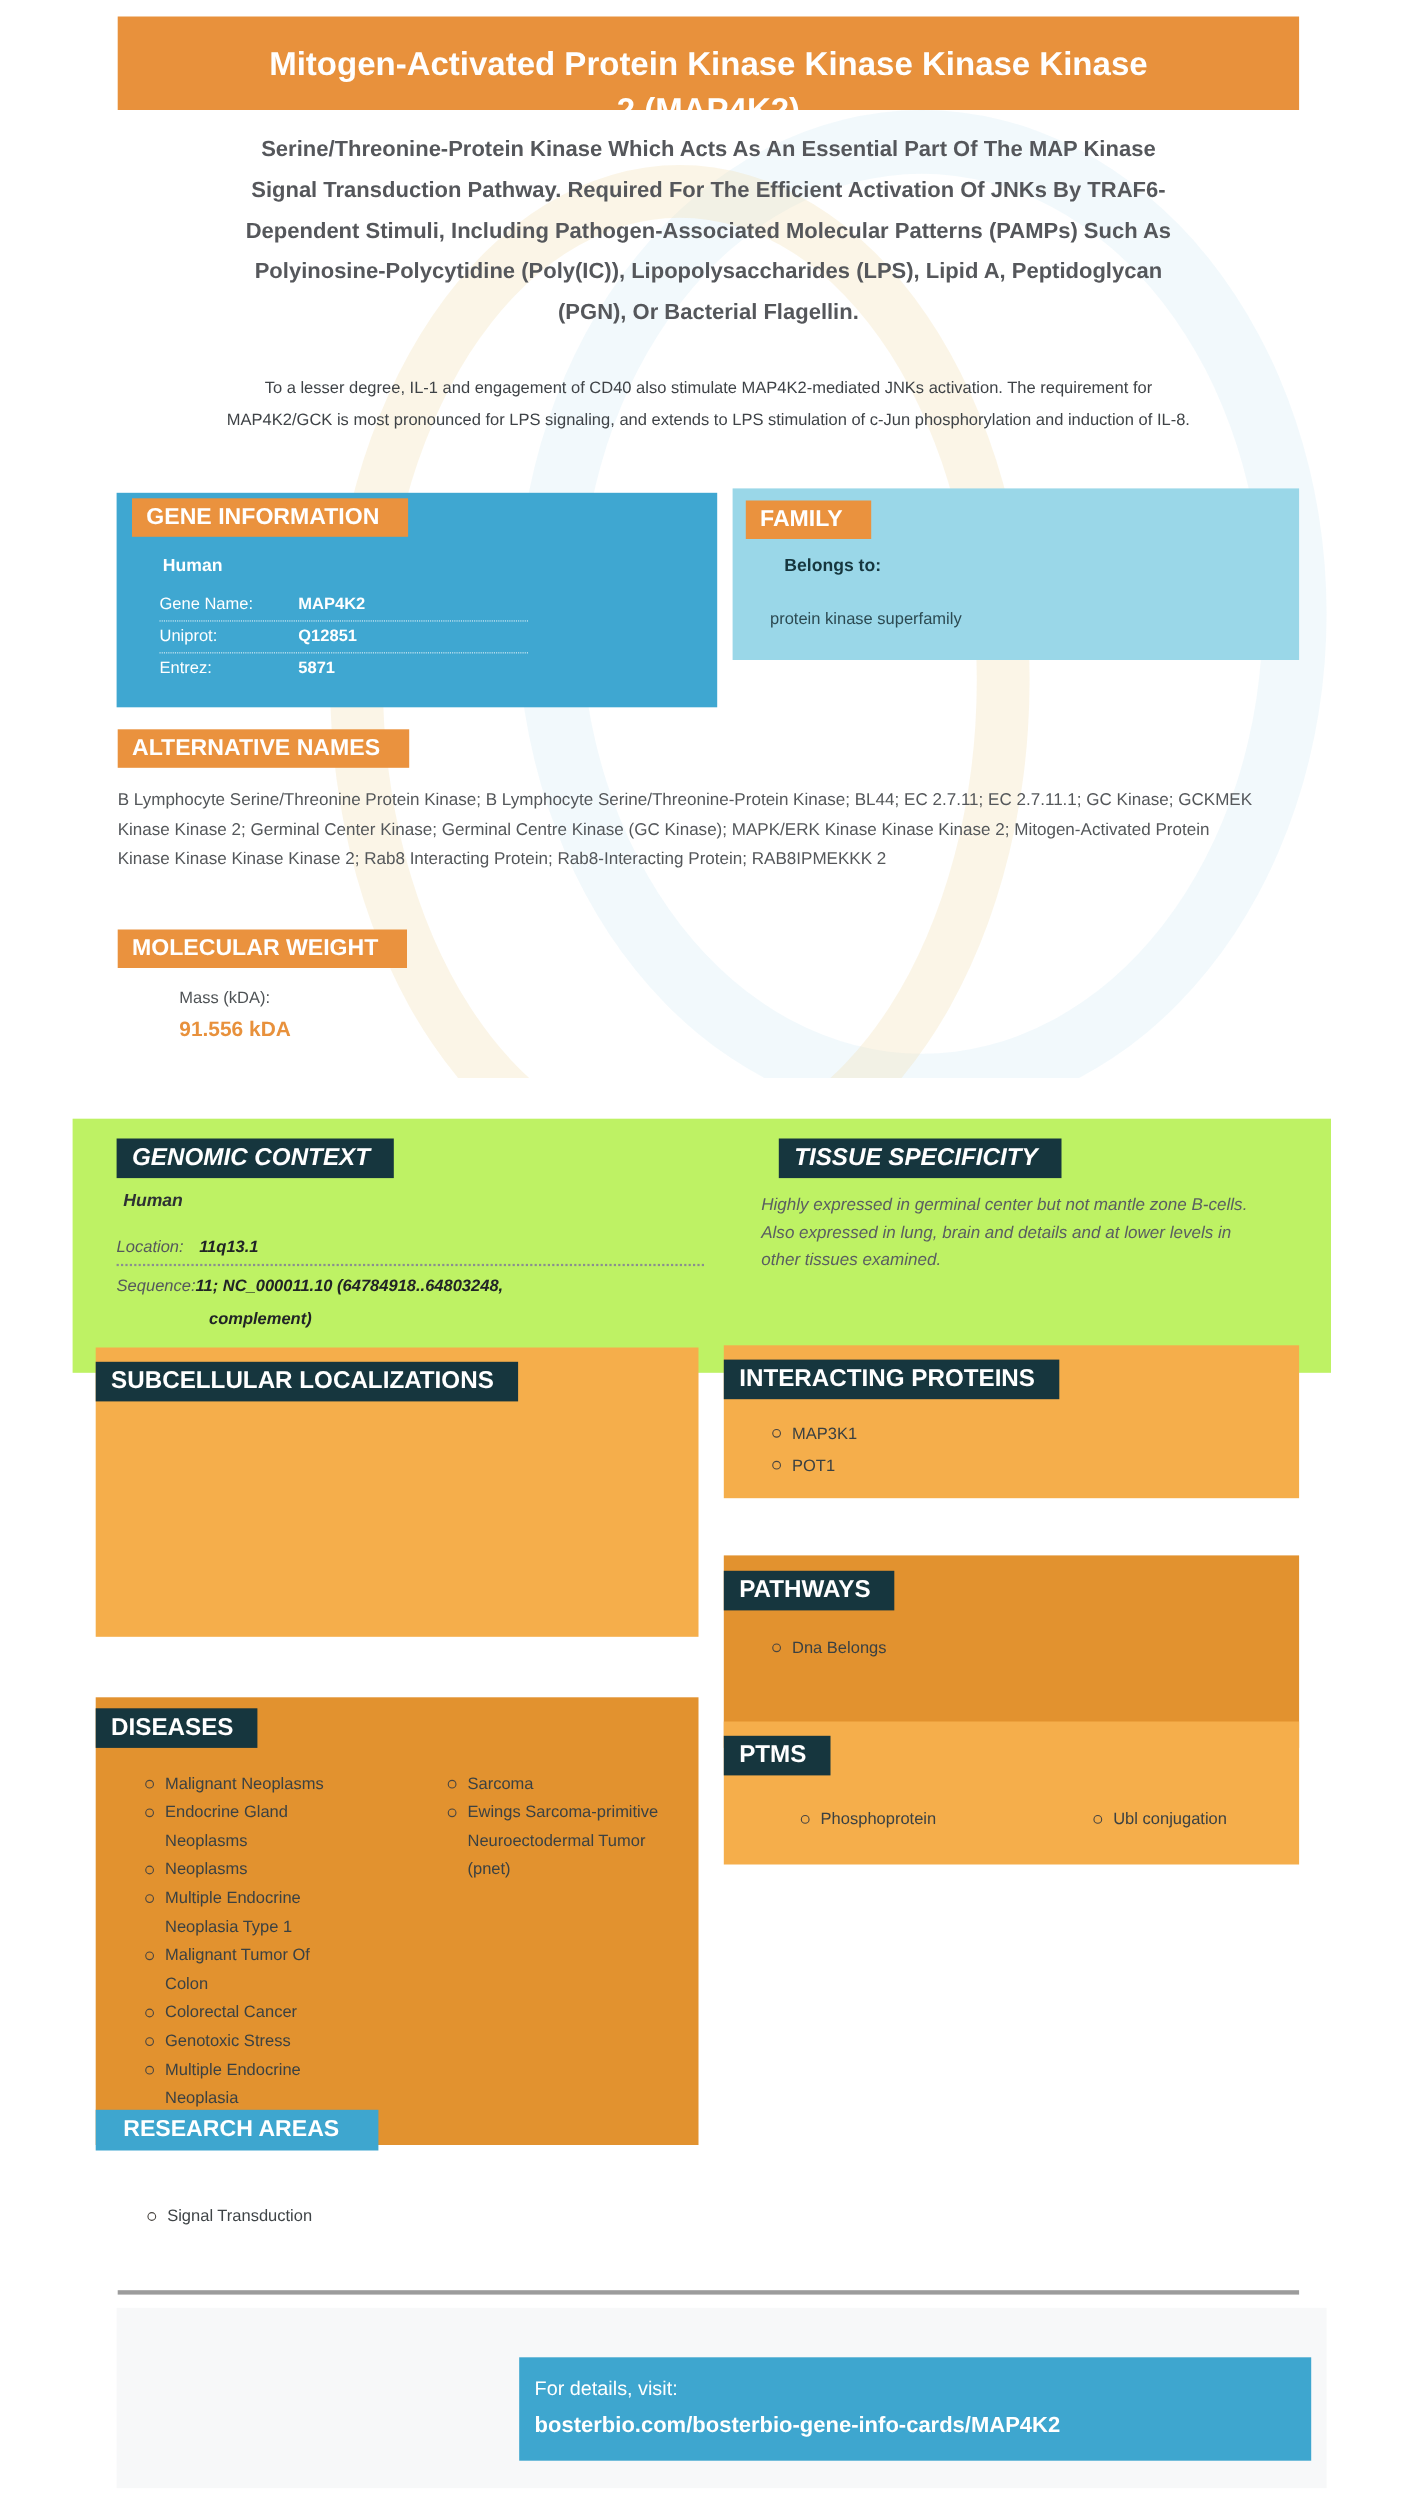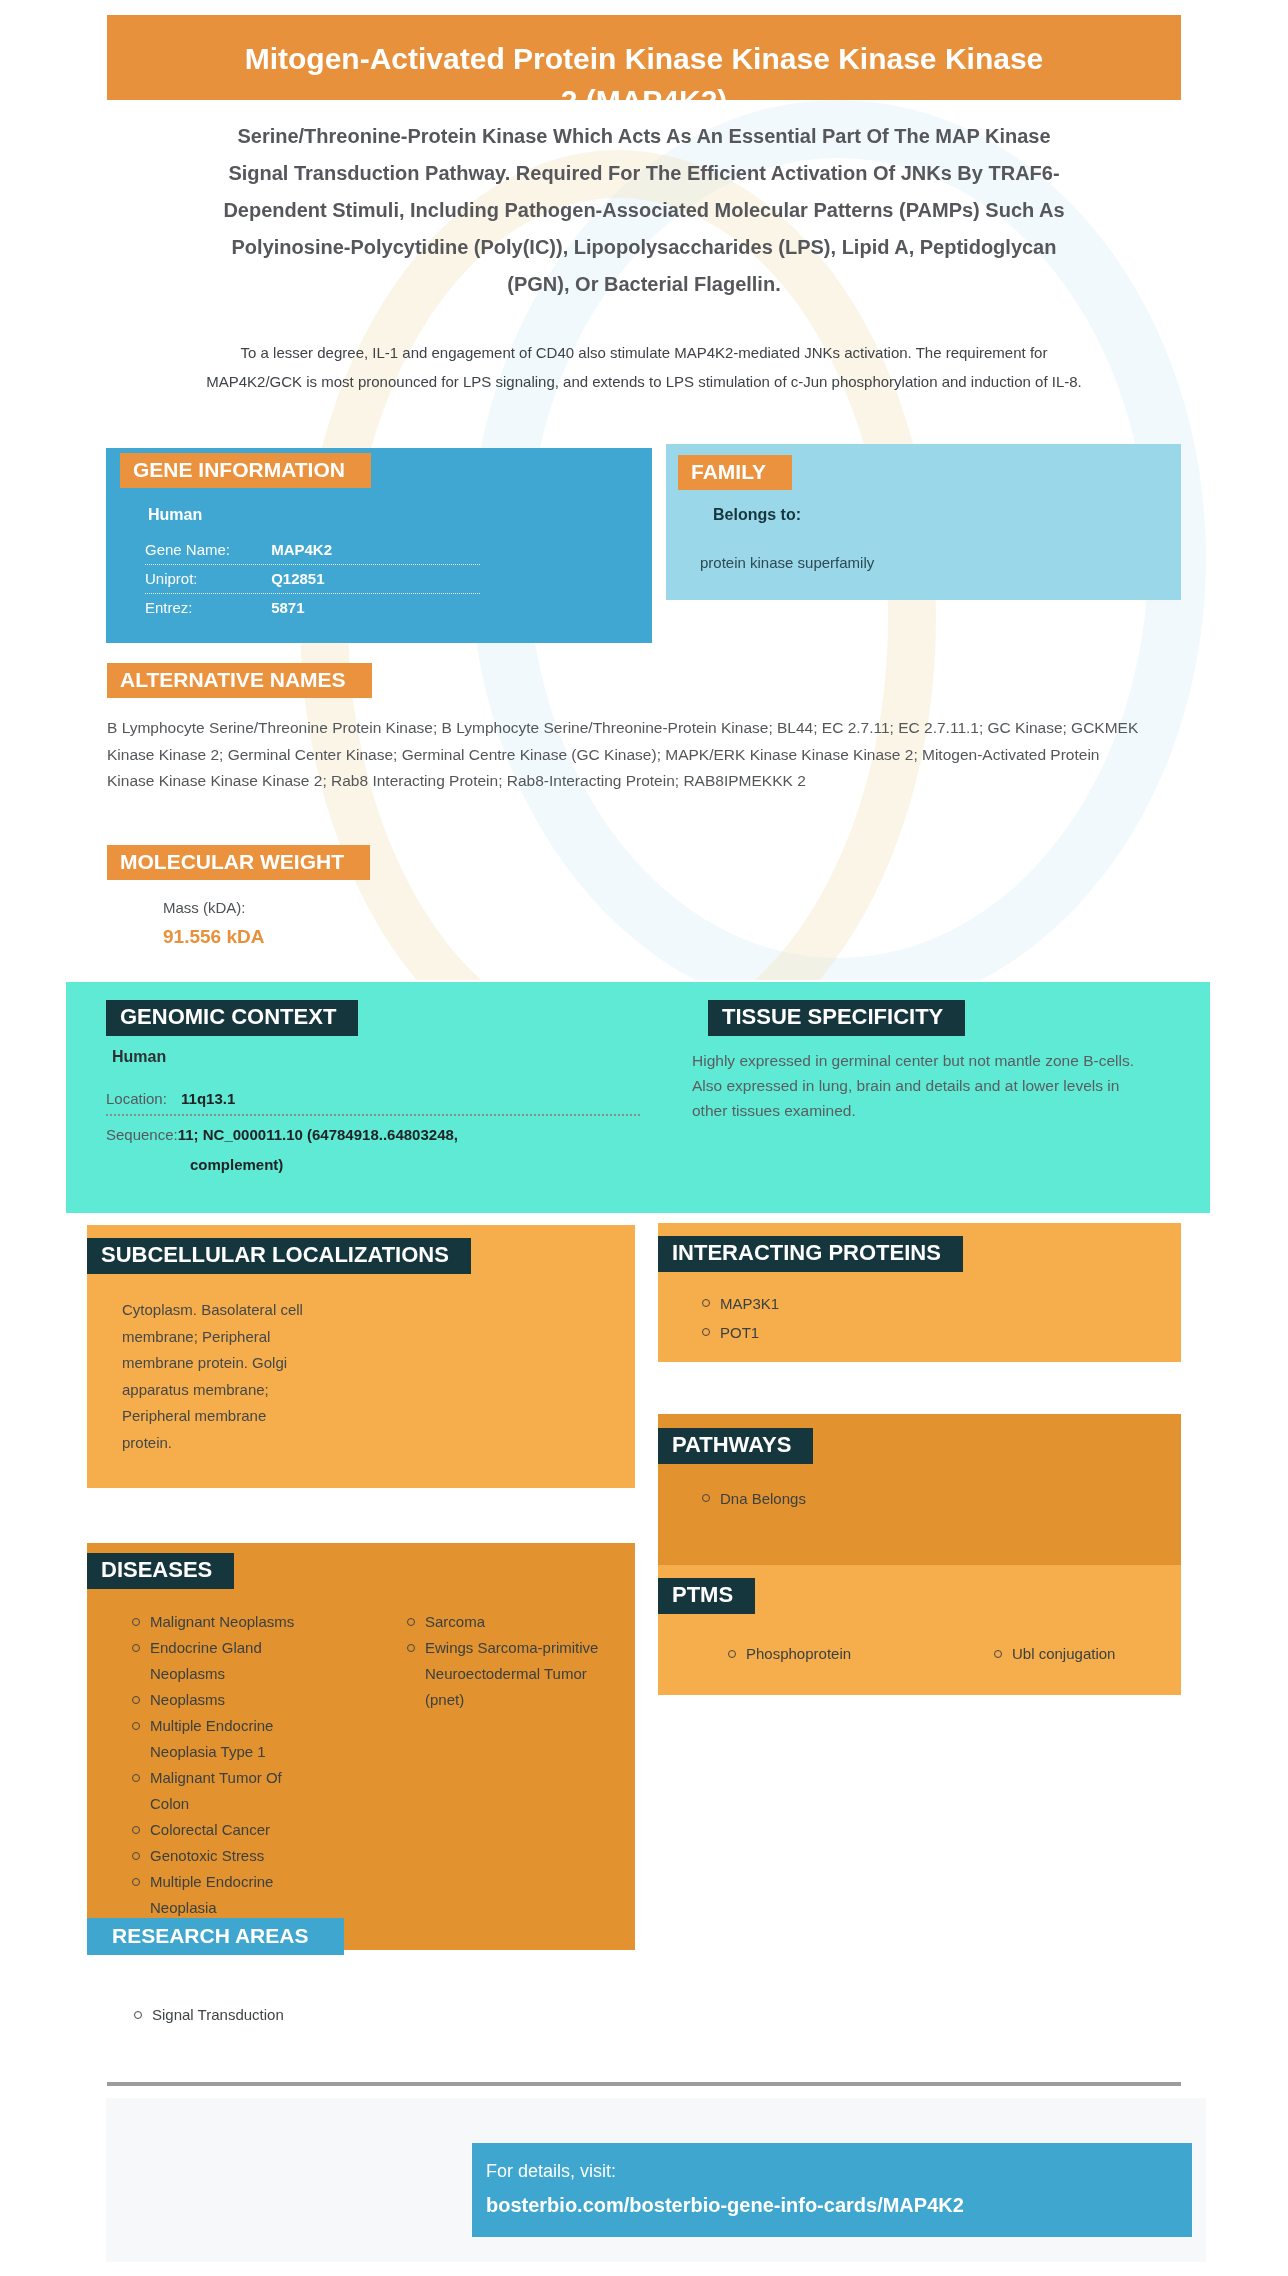--- a/index.html
+++ b/index.html
@@ -50,21 +50,21 @@
   
   .alt-badge{left:107px;top:663px;}
   .altnames{left:107px;top:715px;width:1040px;color:#54575a;font-size:15.5px;line-height:26.5px;}
 
   
   .mw-badge{left:107px;top:845px;}
   .mass-label{left:163px;top:899px;color:#4f5356;font-size:15px;}
   .mass-value{left:163px;top:926px;color:#e8913c;font-size:19px;font-weight:bold;}
 
   
-  .genomic{left:66px;top:982px;width:1144px;height:231px;background:#5eead4;}
+  .genomic{left:66px;top:1017px;width:1144px;height:231px;background:#bef264;font-style:italic;}
   .gc-badge{position:absolute;left:40px;top:18px;}
   .gc-species{position:absolute;left:46px;top:66px;color:#2e3133;font-weight:bold;font-size:16px;}
   .gc-row{position:absolute;left:40px;color:#55595c;font-size:15px;}
   .gc-location{top:108px;}
   .gc-dotted{position:absolute;left:40px;top:132px;width:534px;border-top:2px dotted #8a8e90;}
   .gc-sequence{top:144px;}
   .gc-label{margin-right:10px;}
   .gc-sequence .gc-label{margin-right:0;}
   .gc-value{color:#212426;font-weight:bold;}
   .gc-complement{position:absolute;left:124px;top:174px;color:#212426;font-weight:bold;font-size:15px;}
@@ -192,21 +192,20 @@
     <div class="gc-row gc-sequence">
       <span class="gc-label">Sequence:</span><span class="gc-value">11; NC_000011.10 (64784918..64803248,</span>
     </div>
     <div class="gc-complement">complement)</div>
     <div class="badge teal-badge ts-badge">TISSUE SPECIFICITY</div>
     <div class="ts-text">Highly expressed in germinal center but not mantle zone B-cells. Also expressed in lung, brain and details and at lower levels in other tissues examined.</div>
   </section>
 
   <section class="card light-orange subcellular">
     <div class="badge teal-badge">SUBCELLULAR LOCALIZATIONS</div>
-    <div class="sub-text">Cytoplasm. Basolateral cell membrane; Peripheral membrane protein. Golgi apparatus membrane; Peripheral membrane protein.</div>
   </section>
 
   <section class="card light-orange interacting">
     <div class="badge teal-badge">INTERACTING PROTEINS</div>
     <ul class="plist">
       <li>MAP3K1</li>
       <li>POT1</li>
     </ul>
   </section>
 

